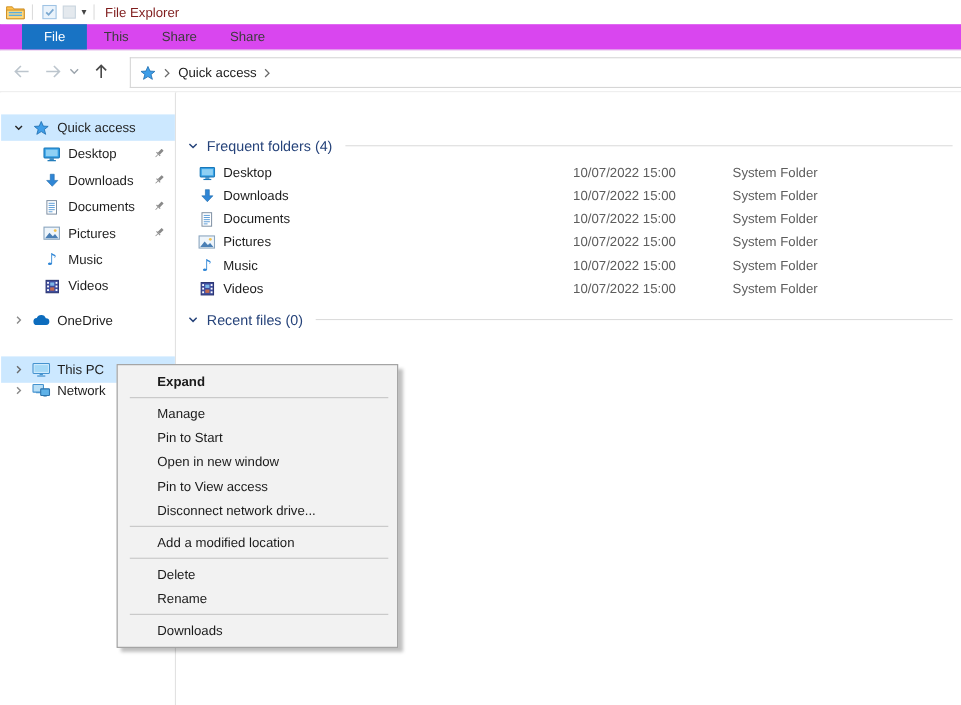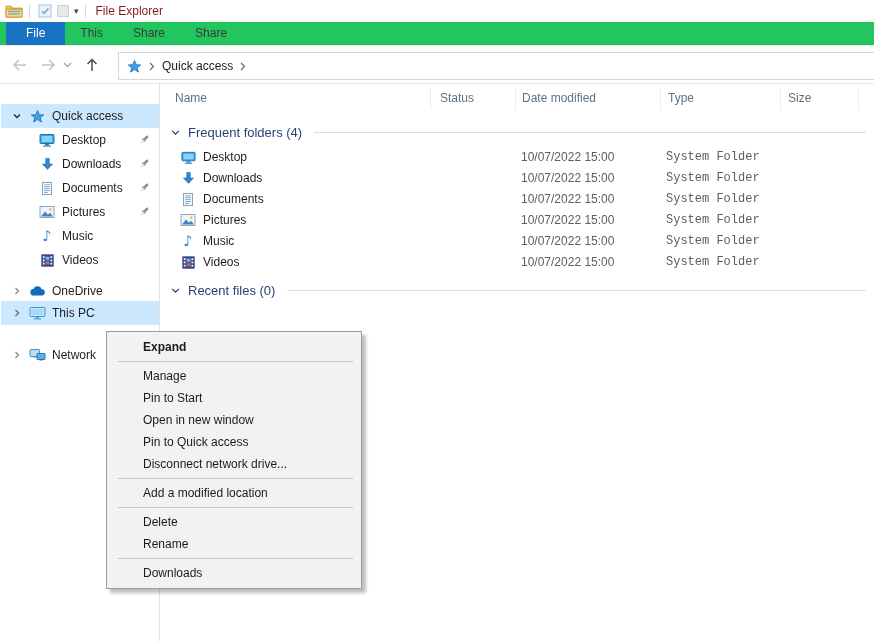--- a/index.html
+++ b/index.html
@@ -9,21 +9,21 @@
   .window-edge { position:absolute; left:0; top:0; width:1px; height:100%; background:#d9d9d9; }
 
   
   .titlebar { position:absolute; left:0; top:0; width:100%; height:22px; background:#fff; display:flex; align-items:center; padding-left:5px; }
   .titlebar .sep { width:1px; height:14px; background:#dcdcdc; margin:0 6px; }
   .qat-icon { display:inline-flex; align-items:center; justify-content:center; width:18px; height:16px; }
   .qat-drop { font-size:9px; color:#444; margin-left:2px; }
   .win-title { color:#7f1d1d; margin-left:4px; }
 
   
-  .tabs { position:absolute; left:0; top:22px; width:100%; height:24px; display:flex; padding-left:6px; border-bottom:1px solid #ececec; background:#22c55e; }
+  .tabs { position:absolute; left:0; top:22px; width:100%; height:24px; display:flex; padding-left:20px; border-bottom:1px solid #ececec; background:#d946ef; }
   .tab { padding:0 15px; line-height:23px; color:#3b3b3b; }
   .tab.file { background:#1873c4; color:#fff; padding:0 20px; }
 
   
   .navbar { position:absolute; left:0; top:46px; width:100%; height:38px; background:#fff; border-bottom:1px solid #e8e8e8; }
   .navbtn { position:absolute; top:9px; width:20px; height:20px; display:flex; align-items:center; justify-content:center; }
   .addressbox { position:absolute; left:118px; top:6px; right:0; height:28px; border:1px solid #d6d6d6; border-right:none; background:#fff; display:flex; align-items:center; padding-left:8px; }
   .crumb-chev { margin:0 7px; display:inline-flex; }
   .crumb { color:#1a1a1a; }
 
@@ -45,21 +45,21 @@
 
   .grouphdr { position:absolute; left:9px; right:8px; height:20px; display:flex; align-items:center; color:#26437a; font-size:13px; }
   .grouphdr .glabel { margin-left:7px; }
   .grouphdr .gline { flex:1; height:1px; background:#dcdcdc; margin-left:12px; }
 
   .rows { position:absolute; left:0; right:0; top:63px; }
   .row { position:relative; height:21px; }
   .row .ric { position:absolute; left:19px; top:2px; width:16px; height:16px; display:flex; align-items:center; justify-content:center; }
   .row .rname { position:absolute; left:42px; top:3px; color:#1c1c1c; }
   .row .rdate { position:absolute; left:360px; top:3px; color:#5d5d5d; }
-  .row .rtype { position:absolute; left:505px; top:3px; color:#5d5d5d;font-family:Liberation Mono, monospace; }
+  .row .rtype { position:absolute; left:505px; top:3px; color:#5d5d5d; }
 
   
   .ctxmenu { position:absolute; left:106px; top:331px; width:256px; background:#f2f2f2; border:1px solid #9d9d9d; box-shadow:4px 4px 3px rgba(0,0,0,0.25); padding:4px 0; z-index:10; }
   .mi { height:22px; line-height:22px; padding-left:36px; color:#1b1b1b; }
   .mi.bold { font-weight:bold; }
   .msep { height:1px; background:#c6c6c6; margin:3px 8px 3px 11px; }
 
   .musicglyph { font-family:"DejaVu Sans",sans-serif; color:#2f86d6; font-size:15px; line-height:15px; }
 </style>
 </head>
@@ -258,21 +258,21 @@
         </svg>
       </span>
     <span class="sicon">
         <svg width="17" height="12" viewBox="0 0 18 12">
           <path d="M5 10.8 a3.4 3.4 0 0 1 -0.3 -6.8 A4.6 4.6 0 0 1 13.4 4.2 A3.2 3.2 0 0 1 13.6 10.8 Z" fill="#0d6cbd"></path>
         </svg>
       </span>
     <span class="slabel" style="font-weight:bold;font-weight:normal">OneDrive</span>
   </div>
 
-  <div class="side-item sel" style="top:217px">
+  <div class="side-item sel" style="top:240px">
     <span class="chev">
         <svg width="10" height="10" viewBox="0 0 10 10">
           <path d="M3.5 2 L6.5 5 L3.5 8" stroke="#6b6b6b" stroke-width="1.3" fill="none"></path>
         </svg>
       </span>
     <span class="sicon">
         <svg width="17" height="16" viewBox="0 0 17 16">
           <rect x="1" y="2.5" width="15" height="9" rx="0.8" fill="#cfeafc" stroke="#4593cf"></rect>
           <rect x="2.4" y="3.9" width="12.2" height="6.2" fill="#a5d9f7"></rect>
           <rect x="7" y="11.8" width="3" height="1.3" fill="#4593cf"></rect>
@@ -295,32 +295,20 @@
           <rect x="8" y="5.5" width="8" height="6" rx="0.6" fill="#5fb2e8" stroke="#2c74ad"></rect>
           <rect x="10.5" y="11.5" width="3" height="1" fill="#2c74ad"></rect>
         </svg>
       </span>
     <span class="slabel">Network</span>
   </div>
 </div>
 
 <div class="content">
 
-  <div class="colheaders">
-    <span class="colh" style="left:14px">Name</span>
-    <span class="colh" style="left:279px">Status</span>
-    <span class="colh" style="left:361px">Date modified</span>
-    <span class="colh" style="left:507px">Type</span>
-    <span class="colh" style="left:627px">Size</span>
-    <span class="coldiv" style="left:269px"></span>
-    <span class="coldiv" style="left:354px"></span>
-    <span class="coldiv" style="left:499px"></span>
-    <span class="coldiv" style="left:619px"></span>
-    <span class="coldiv" style="left:697px"></span>
-  </div>
 
   <div class="grouphdr" style="top:38px">
     <span style="display:inline-flex">
         <svg width="11" height="11" viewBox="0 0 10 10">
           <path d="M2 3.5 L5 6.5 L8 3.5" stroke="#26437a" stroke-width="1.2" fill="none"></path>
         </svg>
       </span>
     <span class="glabel">Frequent folders (4)</span>
     <span class="gline"></span>
   </div>
@@ -410,21 +398,21 @@
     <span class="gline"></span>
   </div>
 </div>
 
 <div class="ctxmenu">
   <div class="mi bold">Expand</div>
   <div class="msep"></div>
   <div class="mi">Manage</div>
   <div class="mi">Pin to Start</div>
   <div class="mi">Open in new window</div>
-  <div class="mi">Pin to Quick access</div>
+  <div class="mi">Pin to View access</div>
   <div class="mi">Disconnect network drive...</div>
   <div class="msep"></div>
   <div class="mi">Add a modified location</div>
   <div class="msep"></div>
   <div class="mi">Delete</div>
   <div class="mi">Rename</div>
   <div class="msep"></div>
   <div class="mi">Downloads</div>
 </div>
 

